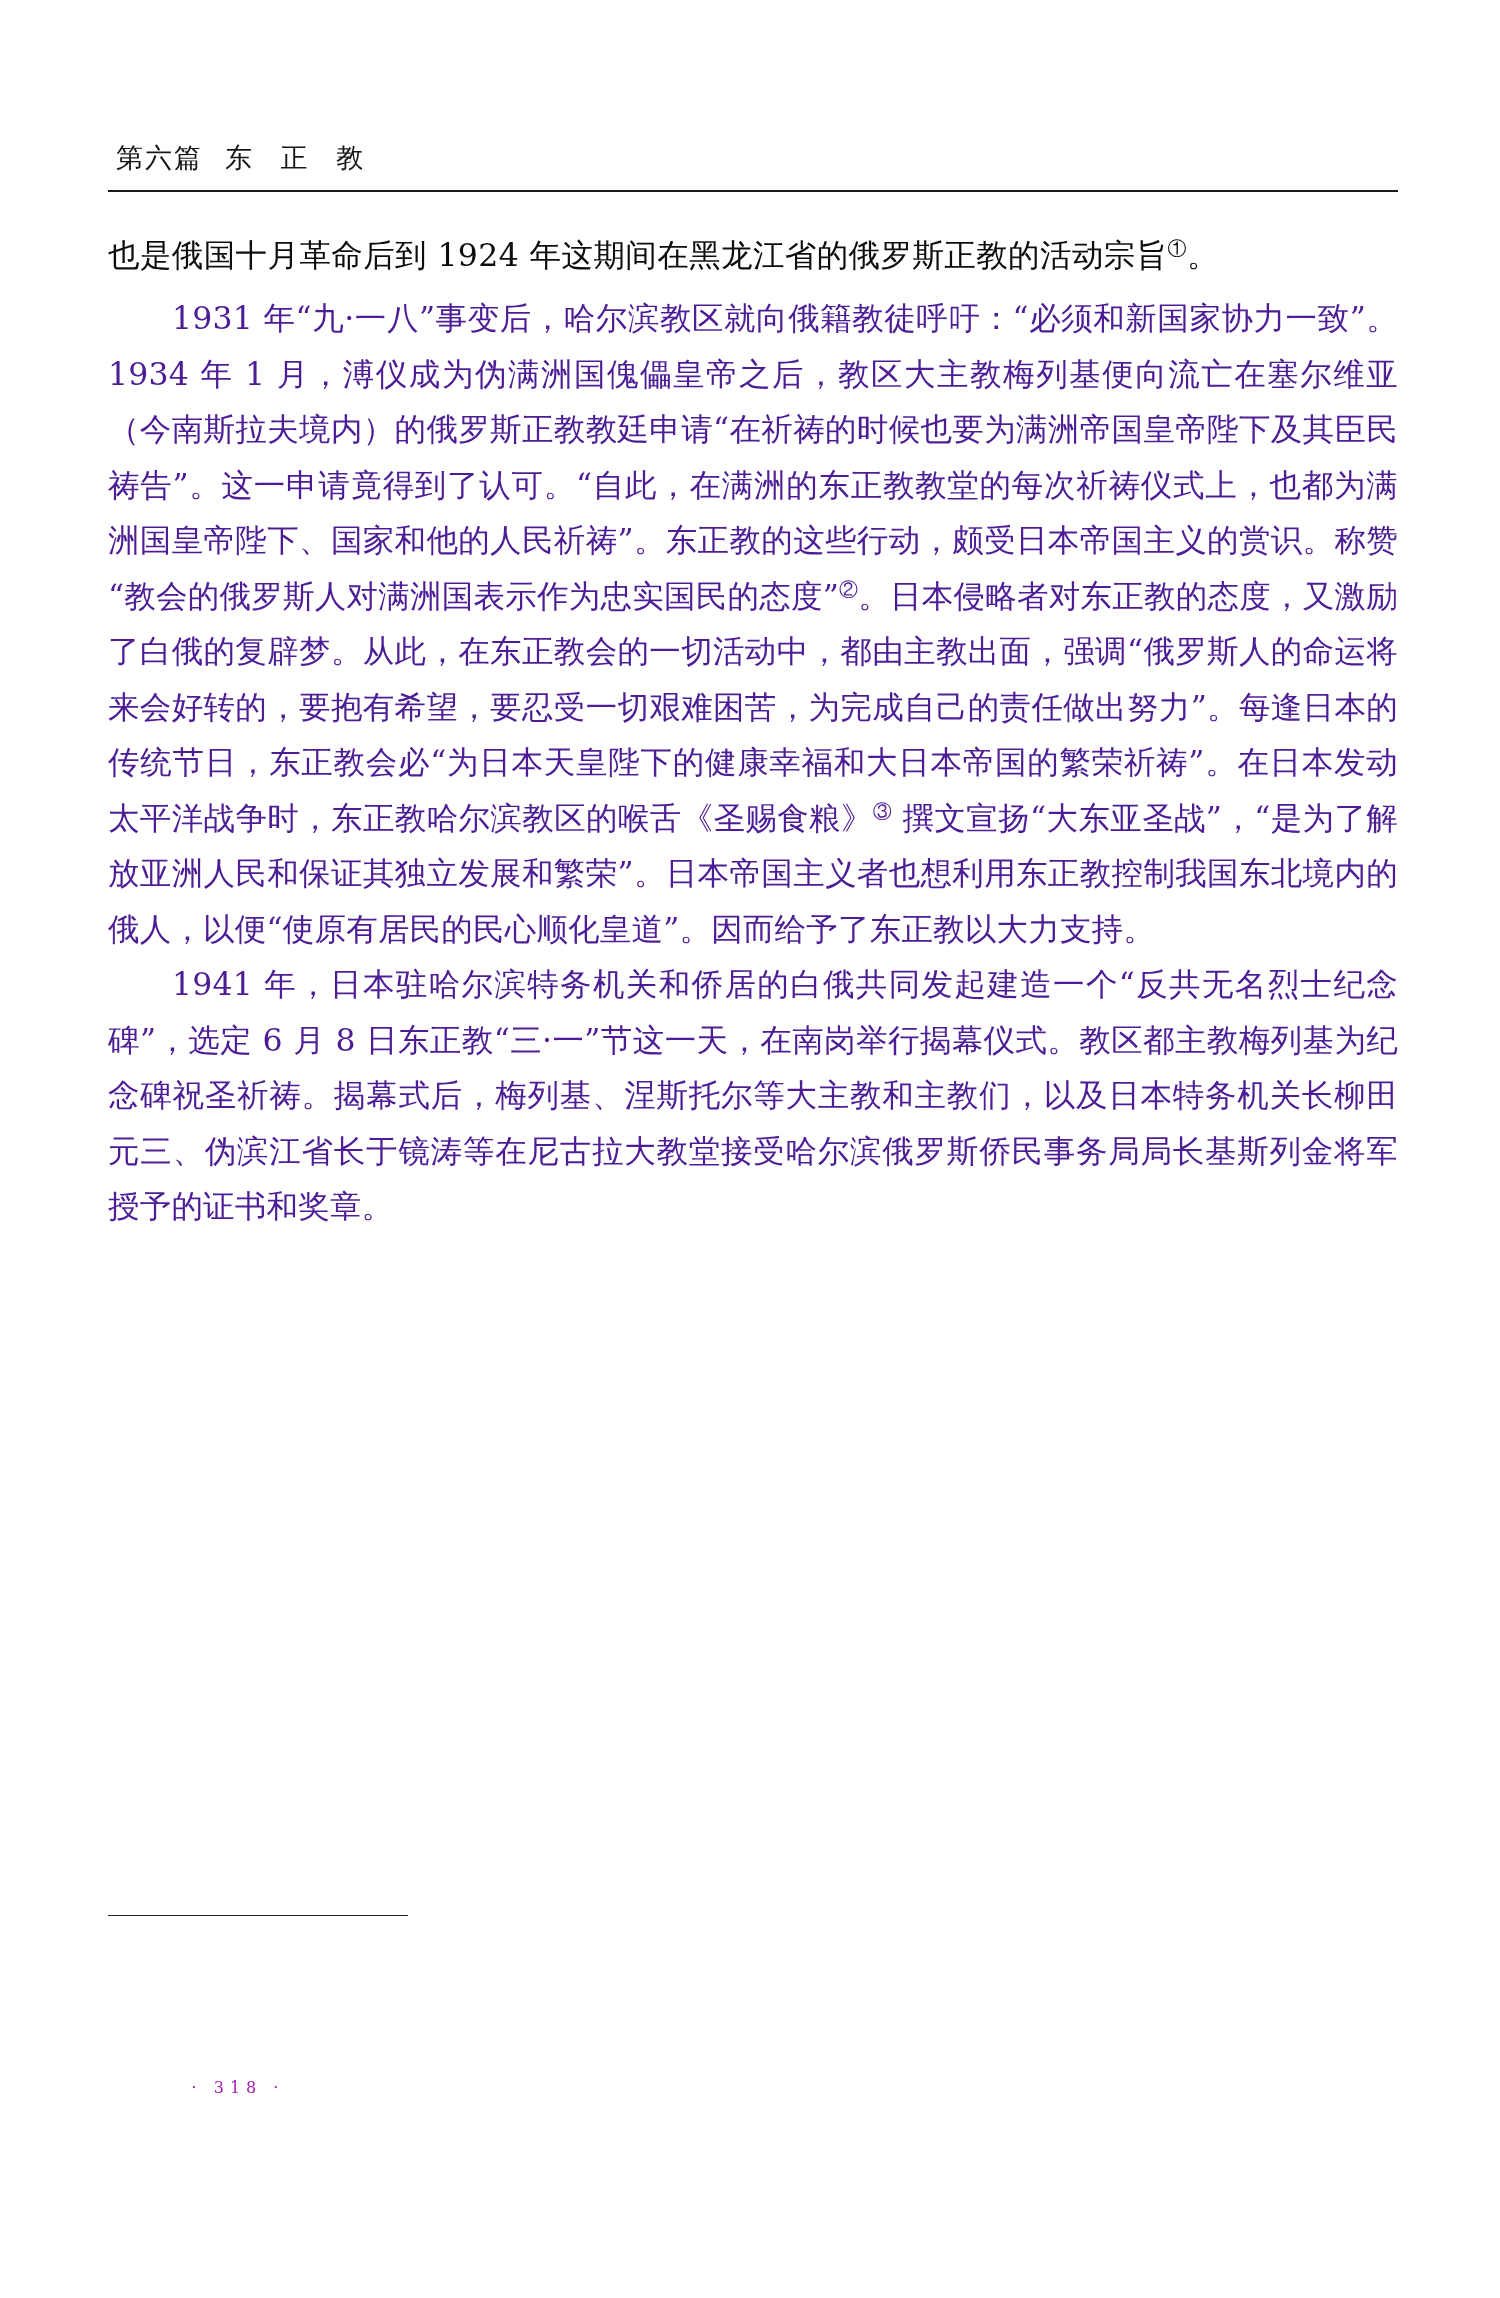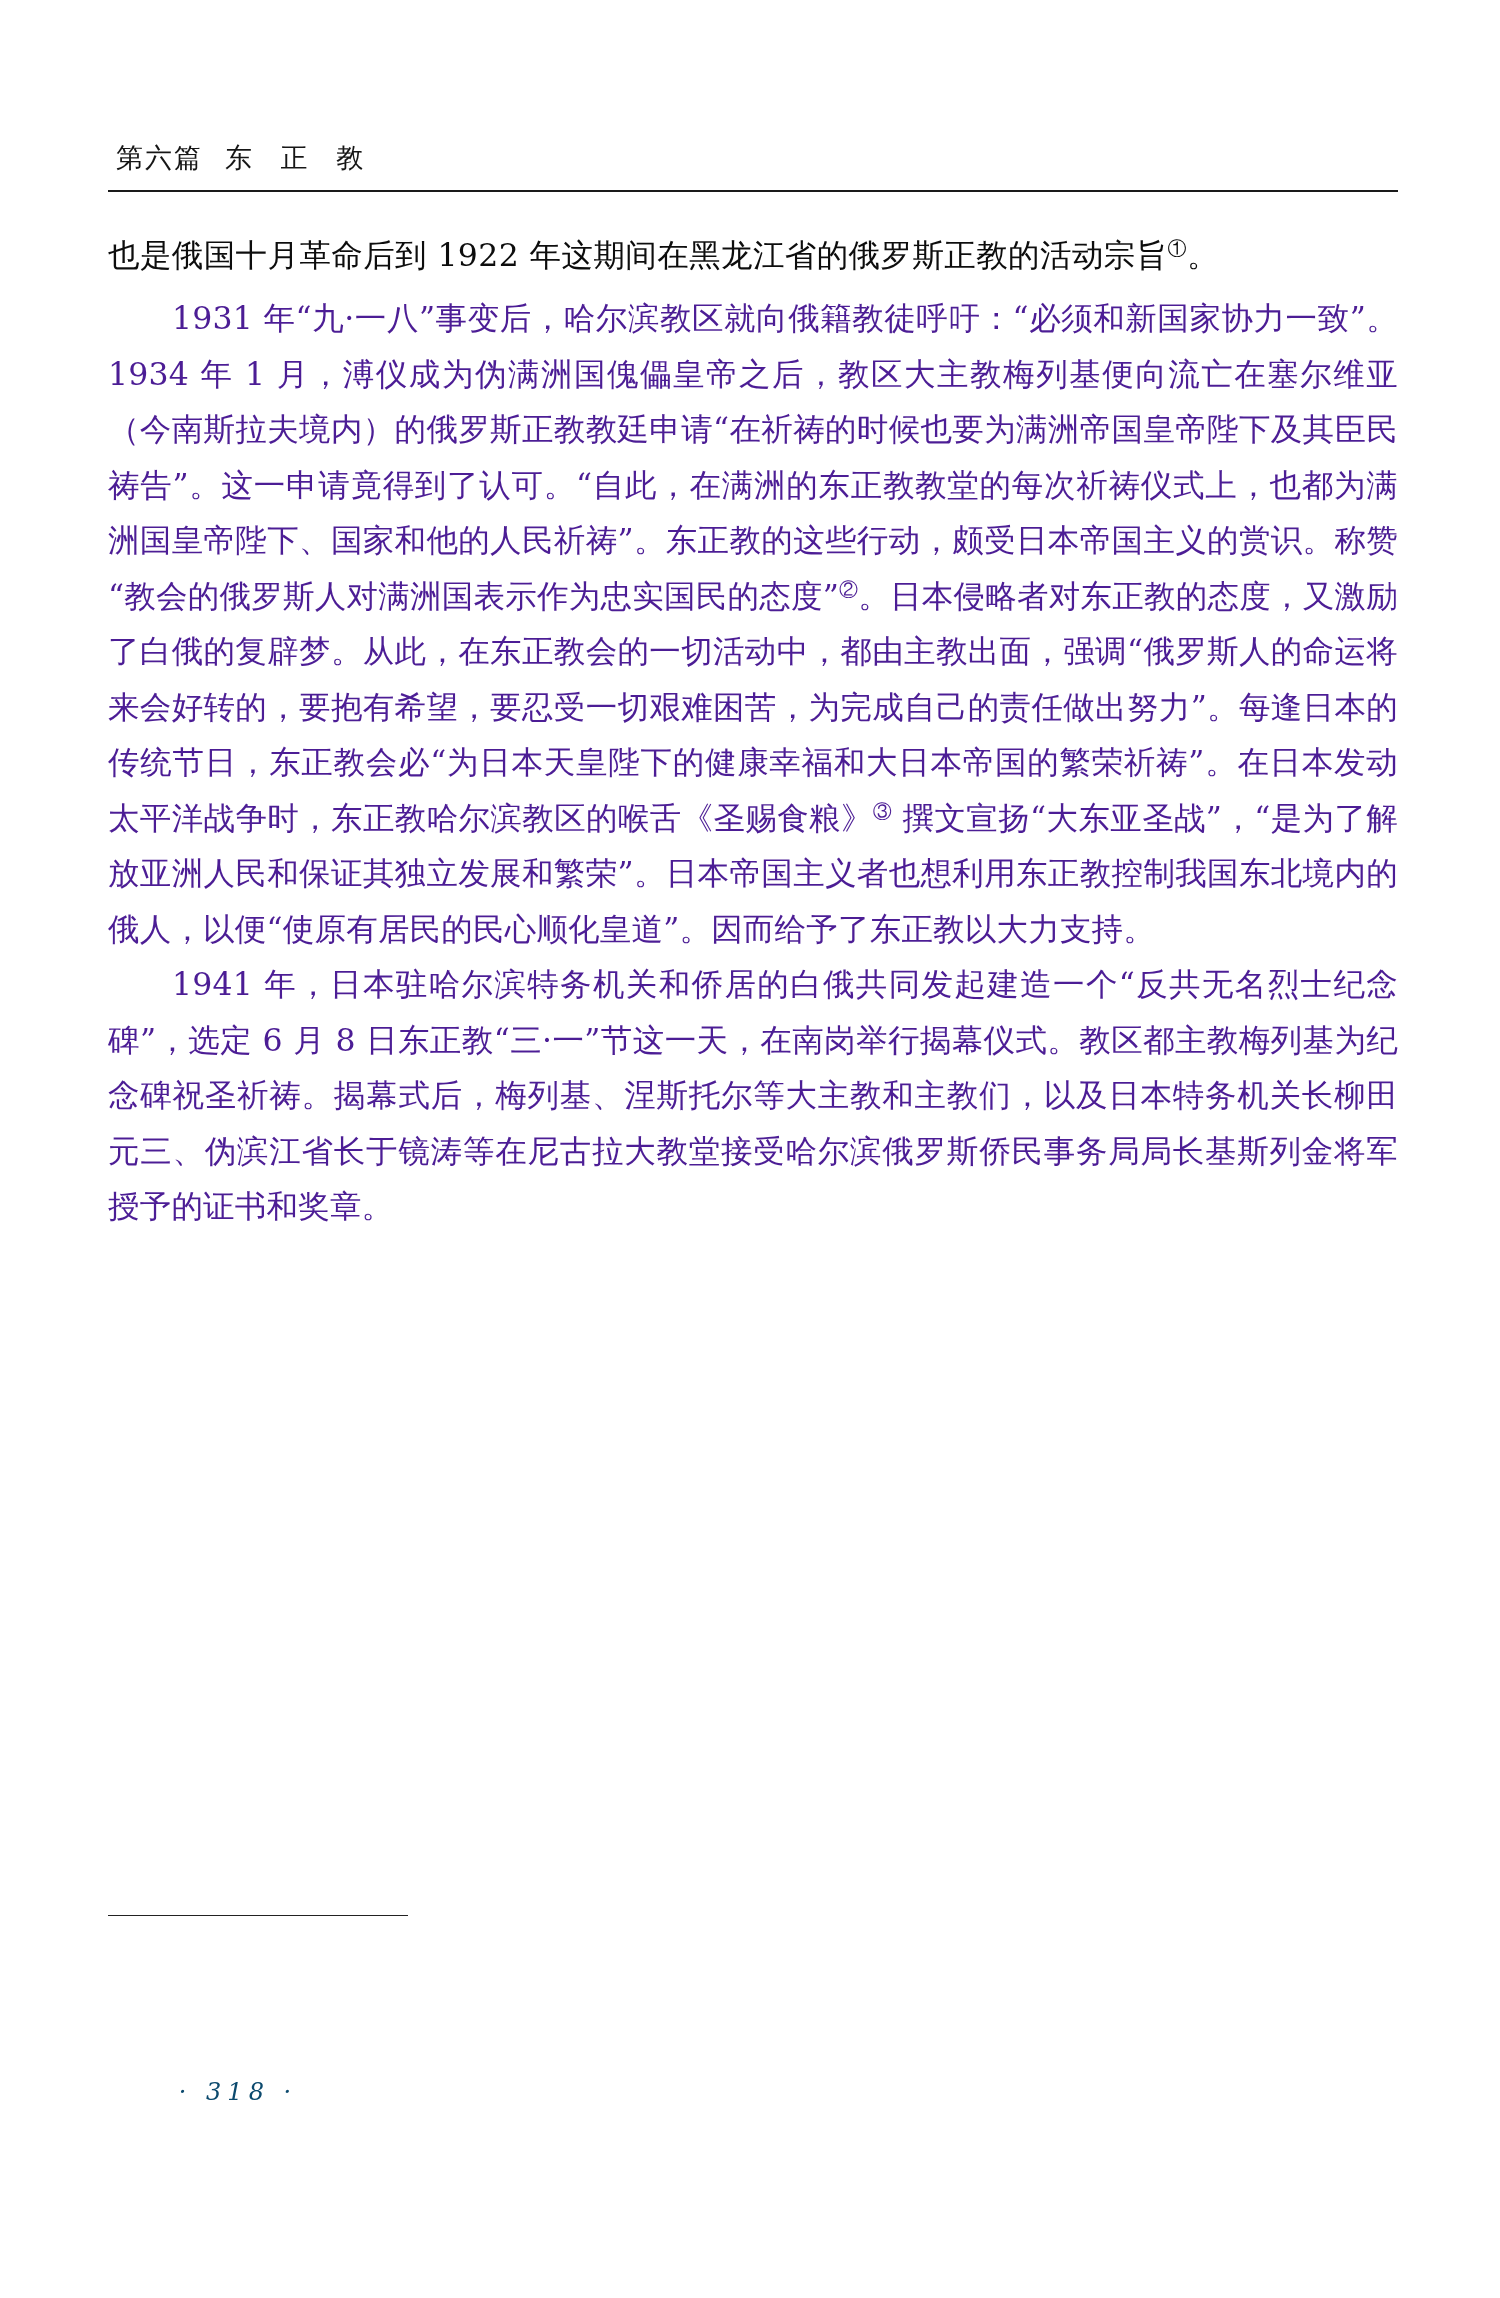--- a/index.html
+++ b/index.html
@@ -112,39 +112,38 @@
   .footnote .marker {
     display: inline-block;
     width: 40px;
   }
   .page-number {
     position: absolute;
     left: 108px;
     top: 2078px;
     width: 260px;
     text-align: center;
-    font-size: 24px;
+    font-size: 16px;
     letter-spacing: 6px;
-    color: #0c4a6e;
-    font-style: italic;
+    color: #a21caf;
   }
 </style>
 </head>
 <body>
 
 <div class="page">
 
   <div class="content">
 
     <div class="running-head">
       <span class="chapter-label">第六篇</span><span class="chapter-title">东 正 教</span>
     </div>
     <hr class="head-rule">
 
-    <div class="body-line lead-para"><span>也是俄国十月革命后到 1922 年这期间在黑龙江省的俄罗斯正教的活动宗旨</span><sup class="note">①</sup><span>。</span></div>
+    <div class="body-line lead-para"><span>也是俄国十月革命后到 1924 年这期间在黑龙江省的俄罗斯正教的活动宗旨</span><sup class="note">①</sup><span>。</span></div>
 
 
     <p class="para"><span>1931 年“九·一八”事变后，哈尔滨教区就向俄籍教徒呼吁：“必须和新国家协力一致”。1934 年 1 月，溥仪成为伪满洲国傀儡皇帝之后，教区大主教梅列基便向流亡在塞尔维亚（今南斯拉夫境内）的俄罗斯正教教廷申请“在祈祷的时候也要为满洲帝国皇帝陛下及其臣民祷告”。这一申请竟得到了认可。“自此，在满洲的东正教教堂的每次祈祷仪式上，也都为满洲国皇帝陛下、国家和他的人民祈祷”。东正教的这些行动，颇受日本帝国主义的赏识。称赞“教会的俄罗斯人对满洲国表示作为忠实国民的态度”</span><sup class="note">②</sup><span>。日本侵略者对东正教的态度，又激励了白俄的复辟梦。从此，在东正教会的一切活动中，都由主教出面，强调“俄罗斯人的命运将来会好转的，要抱有希望，要忍受一切艰难困苦，为完成自己的责任做出努力”。每逢日本的传统节日，东正教会必“为日本天皇陛下的健康幸福和大日本帝国的繁荣祈祷”。在日本发动太平洋战争时，东正教哈尔滨教区的喉舌《圣赐食粮》</span><sup class="note">③</sup><span> 撰文宣扬“大东亚圣战”，“是为了解放亚洲人民和保证其独立发展和繁荣”。日本帝国主义者也想利用东正教控制我国东北境内的俄人，以便“使原有居民的民心顺化皇道”。因而给予了东正教以大力支持。</span></p>
 
     <p class="para">1941 年，日本驻哈尔滨特务机关和侨居的白俄共同发起建造一个“反共无名烈士纪念碑”，选定 6 月 8 日东正教“三·一”节这一天，在南岗举行揭幕仪式。教区都主教梅列基为纪念碑祝圣祈祷。揭幕式后，梅列基、涅斯托尔等大主教和主教们，以及日本特务机关长柳田元三、伪滨江省长于镜涛等在尼古拉大教堂接受哈尔滨俄罗斯侨民事务局局长基斯列金将军授予的证书和奖章。</p>
 
 
   </div>
 
   <div class="footnote-area">

